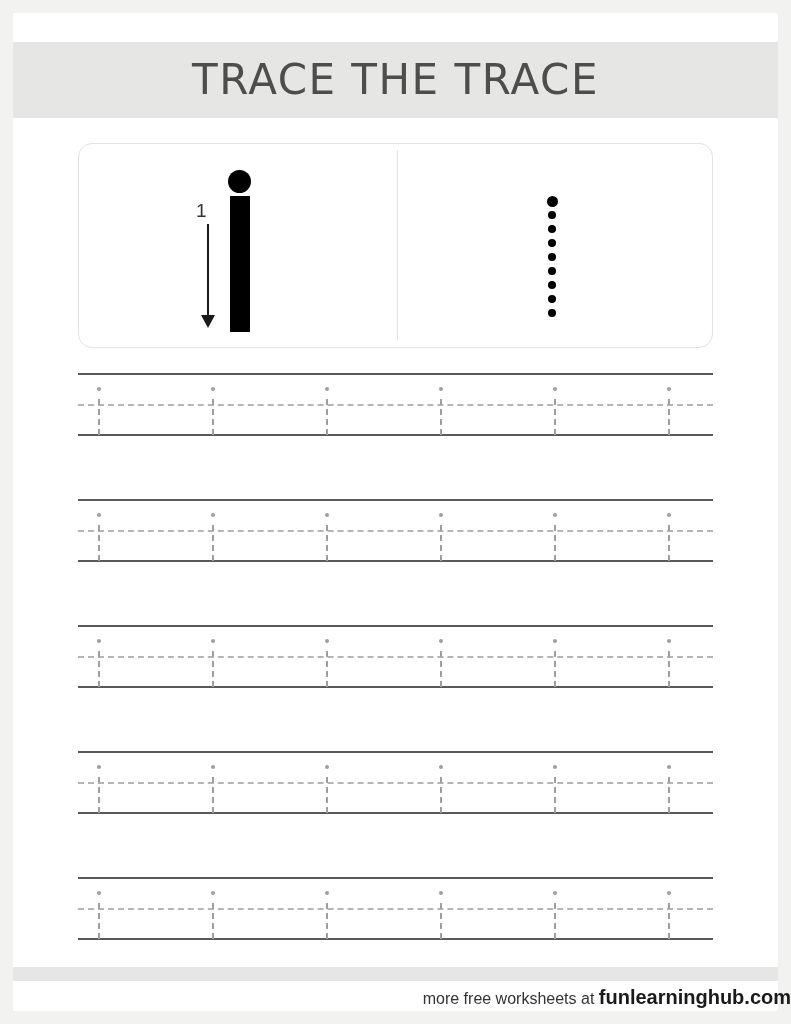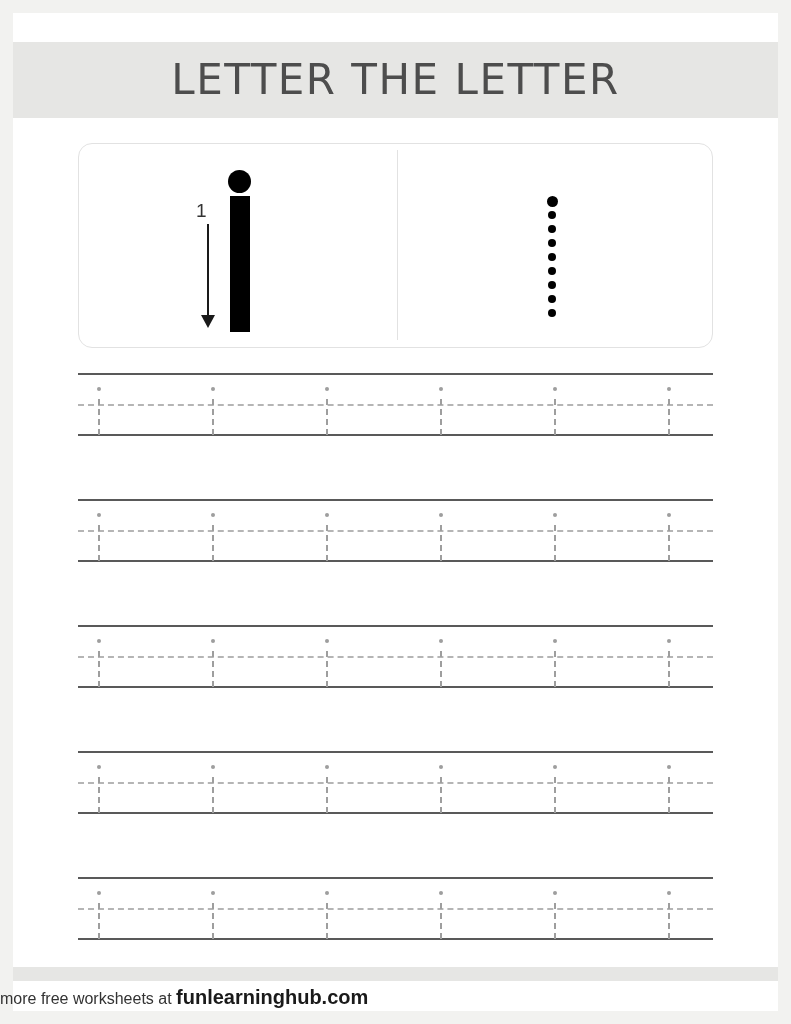--- a/index.html
+++ b/index.html
@@ -208,40 +208,40 @@
     top: 967px;
     width: 765px;
     height: 14px;
     background: #e6e6e4;
   }
   .footer-text {
     position: absolute;
     left: 0;
     top: 986px;
     width: 791px;
-    text-align: left;
+    text-align: right;
     font-size: 16px;
     color: #333333;
     font-family: "Liberation Sans", sans-serif;
   }
   .footer-text .site {
     font-size: 20px;
     font-weight: bold;
     color: #1a1a1a;
   }
 </style>
 </head>
 <body>
 
 <div class="page">
   <div class="margin-frame"></div>
   <div class="inner-sheet"></div>
 
   <div class="header-band"></div>
-  <div class="header-title">LETTER THE LETTER</div>
+  <div class="header-title">TRACE THE TRACE</div>
 
   <div class="demo-box"></div>
   <div class="demo-divider"></div>
 
   <div class="guide-dot"></div>
   <div class="guide-letter"></div>
   <div class="stroke-number">1</div>
   <div class="stroke-arrow-line"></div>
   <div class="stroke-arrow-head"></div>
 

